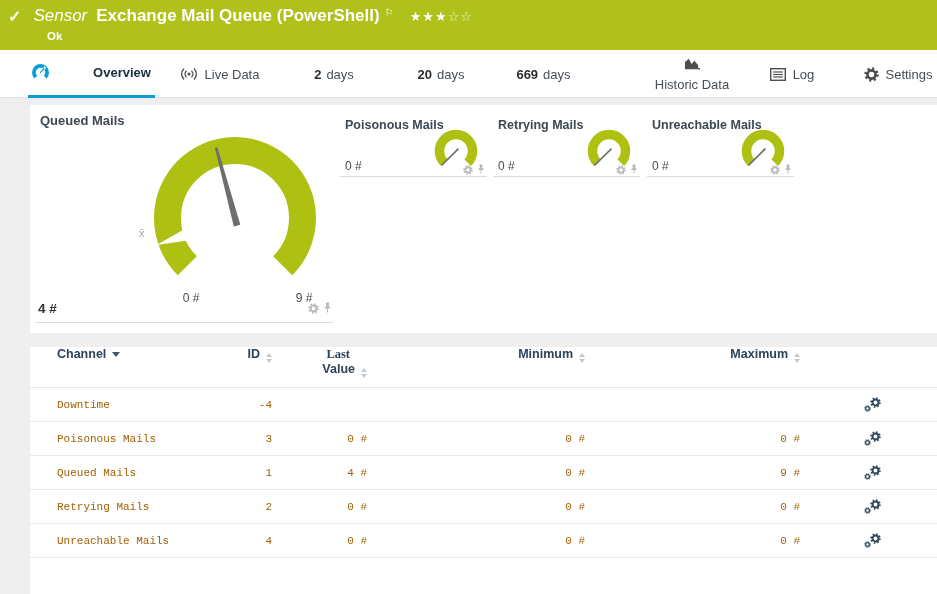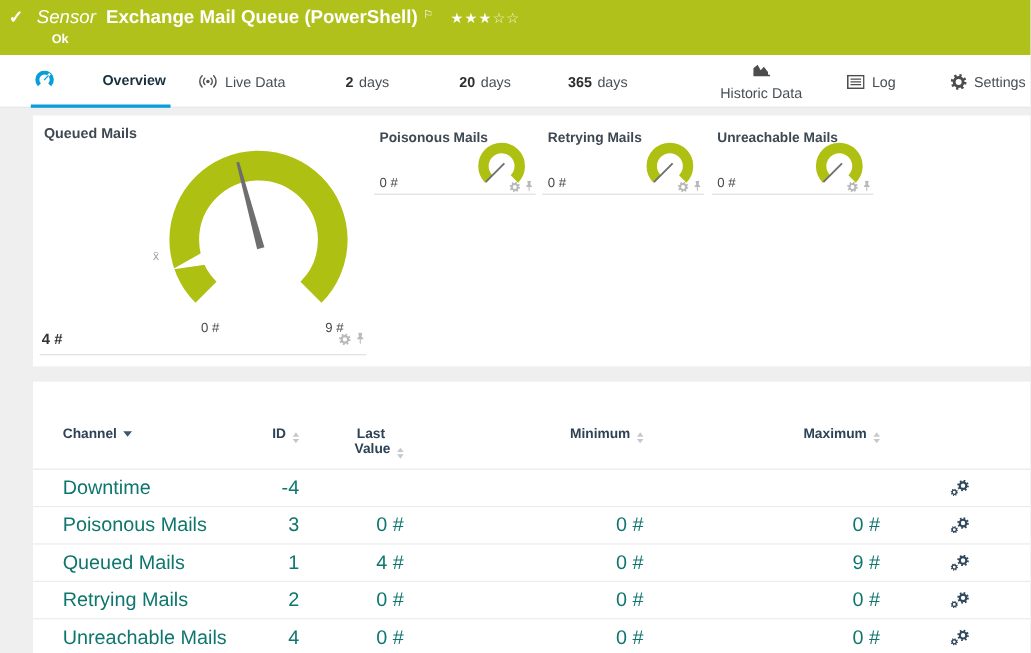--- a/index.html
+++ b/index.html
@@ -49,25 +49,25 @@
   .sg0{left:310px;} .sg1{left:463px;} .sg2{left:617px;}
   .sg-title{position:absolute;left:5px;top:6px;font-size:12.5px;font-weight:bold;color:#3d4852;white-space:nowrap;}
   .sg-gauge{position:absolute;left:93px;top:15px;width:46px;height:46px;}
   .sg-value{position:absolute;left:5px;top:47px;font-size:12px;color:#4a4a4a;}
   .sg-ctrl{position:absolute;right:5px;top:52px;}
   .sg-line{position:absolute;left:0;right:3px;top:64px;height:1px;background:#dcdcdc;}
 
   
   .panel-table{position:absolute;left:30px;top:347px;right:0;bottom:0;background:#fff;}
   .tgrid{display:grid;grid-template-columns:150px 65px 95px 218px 215px 1fr;padding:0 12px 0 27px;}
-  .thead{padding-top:40px;padding-bottom:9px;border-bottom:1px solid #e7e7e7;align-items:start;
+  .thead{padding-bottom:9px;border-bottom:1px solid #e7e7e7;align-items:start;
          font-size:12.5px;font-weight:bold;color:#2d4257;}
   .th-right{text-align:right;}
-  .th-last .l1{padding-right:17px;}
-  .trow{height:33px;align-items:center;border-bottom:1px solid #eaeaea;font-size:18px;color:#0f766e;}
+  .th-last .l1{padding-right:17px;font-family:Liberation Serif, serif;}
+  .trow{height:33px;align-items:center;border-bottom:1px solid #eaeaea;font-size:11px;color:#a16207;font-family:Liberation Mono, monospace;}
   .td-right{text-align:right;}
   .td-gear{display:flex;justify-content:center;transform:translateX(10px);}
   .sort{display:inline-flex;flex-direction:column;gap:2px;margin-left:6px;vertical-align:1px;}
   .sort i{display:block;width:0;height:0;border-left:3.5px solid transparent;border-right:3.5px solid transparent;}
   .sort .up{border-bottom:4px solid #c5c9cd;}
   .sort .dn{border-top:4px solid #c5c9cd;}
   .caret-down{display:inline-block;width:0;height:0;border-left:4.5px solid transparent;border-right:4.5px solid transparent;
               border-top:5px solid #3b5770;margin-left:6px;vertical-align:1px;}
   .gears{position:relative;width:19px;height:16px;color:#31485c;cursor:pointer;}
   .gears .g-big{position:absolute;left:7px;top:0;}
@@ -120,21 +120,21 @@
     </div>
     <div class="tab t-2d">
       <span class="num">2</span>
       <span>days</span>
     </div>
     <div class="tab t-30d">
       <span class="num">20</span>
       <span>days</span>
     </div>
     <div class="tab t-365d">
-      <span class="num">365</span>
+      <span class="num">669</span>
       <span>days</span>
     </div>
     <div class="tab t-historic">
       <svg width="17" height="14" viewBox="0 0 18 14">
         <path d="M1,12.4 V6 L5,2.5 L8,8 L11,4.5 L15,9.5 V12.4 Z" fill="#4d4d4d"></path>
         <line x1="1" y1="13" x2="17" y2="13" stroke="#4d4d4d" stroke-width="1.3"></line>
       </svg>
       <span>Historic Data</span>
     </div>
     <div class="tab t-log">

